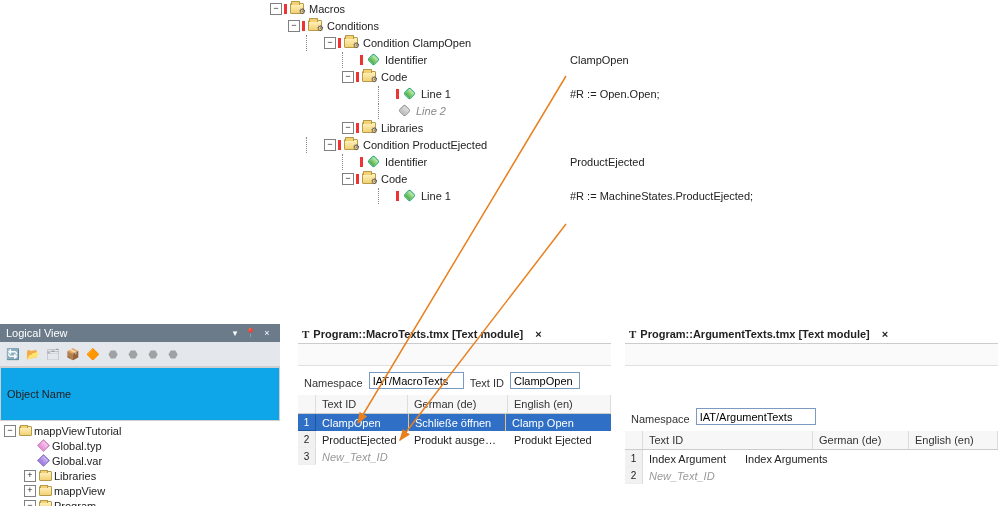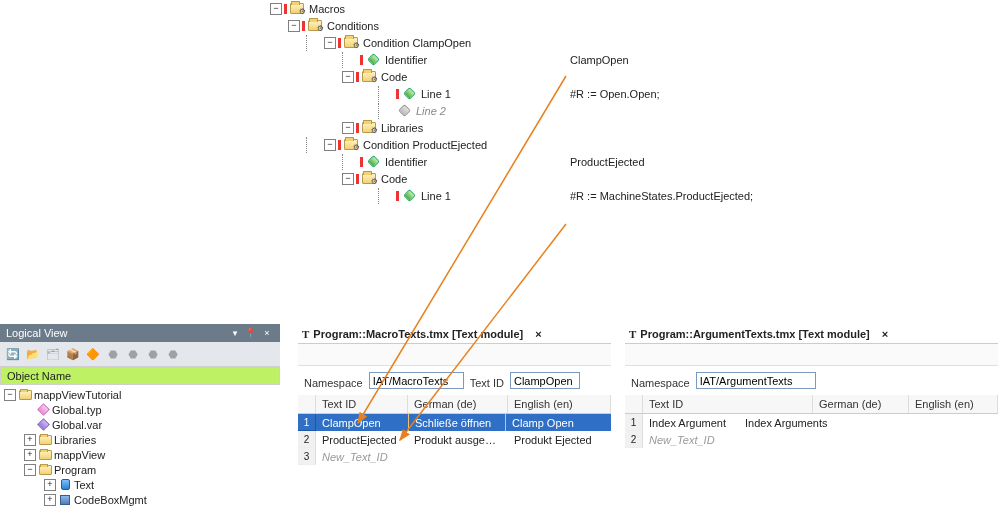--- a/index.html
+++ b/index.html
@@ -22,21 +22,21 @@
 .redbar { display: inline-block; width: 3px; height: 10px; background: #e33; margin: 0 2px 0 0; }
 
 
 .logical-panel { position: absolute; left: 0; top: 324px; width: 280px; height: 182px; }
 .panel-title { background: #6b7b8a; color: #fff; padding: 2px 6px; display: flex; justify-content: space-between; align-items: center; height: 18px; }
 .panel-title .ctrls { display: flex; gap: 2px; }
 .panel-title .ctrl { width: 14px; height: 12px; display: flex; align-items: center; justify-content: center; cursor: pointer; font-size: 9px; }
 .lv-toolbar { background: #e4e8ec; padding: 3px 4px; display: flex; gap: 2px; border-bottom: 1px solid #cfcfcf; }
 .tb-btn { width: 18px; height: 18px; display: flex; align-items: center; justify-content: center; border: 1px solid transparent; cursor: pointer; font-size: 11px; }
 .tb-btn.dis { opacity: .35; }
-.lv-header { background: #bef264; border: 1px solid #cfcfcf; padding: 2px 6px; }
+.lv-header { background: #0ea5e9; border: 1px solid #cfcfcf; padding: 20px 6px; }
 .lv-tree { padding: 2px 2px; }
 .lv-row { display: flex; align-items: center; height: 15px; white-space: nowrap; }
 .lv-row .ic2 { display: inline-flex; width: 14px; height: 12px; align-items: center; justify-content: center; margin-right: 2px; }
 .folder-sm { width: 13px; height: 10px; background: linear-gradient(#fff2c0,#f3d173); border: 1px solid #b69b49; border-radius: 1px; position: relative; }
 .folder-sm::before { content: ""; position: absolute; width: 6px; height: 2px; top: -2px; left: 0; background: #f3d173; border: 1px solid #b69b49; border-bottom: none; }
 .diamond { width: 9px; height: 9px; transform: rotate(45deg); border: 1px solid #2b6; background: linear-gradient(#d4f,#c5f); }
 .diamond.pink { background: linear-gradient(#f8c9ef,#e88dd8); border-color: #c56ab5; }
 .diamond.purple { background: linear-gradient(#cdb9f4,#9a76e0); border-color: #7a5ac0; }
 .db-ic { width: 9px; height: 11px; border-radius: 2px; background: linear-gradient(#7ec1ff,#2b7fd1); border: 1px solid #1d5f9e; }
 .cube-ic { width: 10px; height: 10px; background: linear-gradient(#8fb8e6,#4d7dbb); border: 1px solid #365d8e; }
@@ -299,21 +299,21 @@
 
 <div class="editor right">
   <div class="tab-row">
     <span class="tic">T</span>
     <b>Program::ArgumentTexts.tmx [Text module]</b>
     <span class="close">×</span>
   </div>
   <div class="ed-toolbar"></div>
   <div class="ns-row">
     <span class="lblx">Namespace</span>
-    <input style="width: 120px;" value="IAT/ArgumentTexts">
+    <input style="width: 120px; margin-top: 36px;" value="IAT/ArgumentTexts">
   </div>
   <div class="grid-head">
     <div class="gh gh-id"></div>
     <div class="gh" style="width:170px">Text ID</div>
     <div class="gh" style="width:96px">German (de)</div>
     <div class="gh" style="flex:1">English (en)</div>
   </div>
   <div class="grid-row">
     <div class="rn">1</div>
     <div class="gc" style="width:96px">Index Argument</div>

